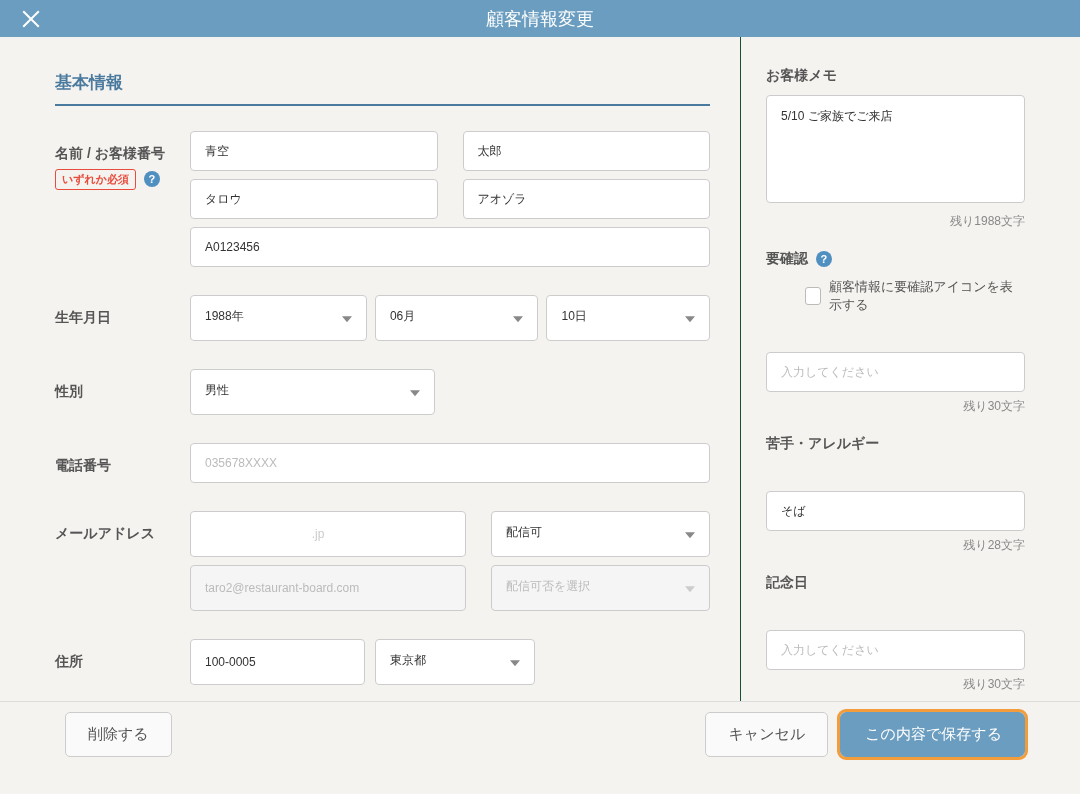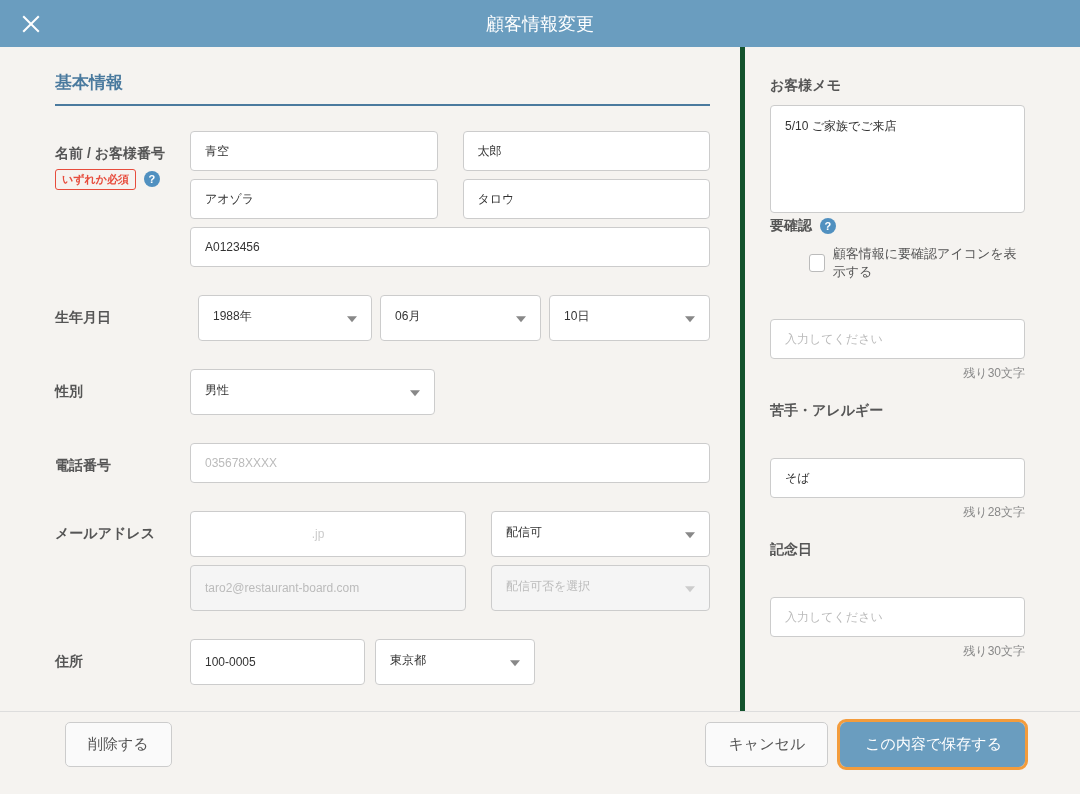--- a/index.html
+++ b/index.html
@@ -1,41 +1,41 @@
 <!DOCTYPE html>
 <html><head>
 <meta charset="utf-8">
 <style>
 * { box-sizing: border-box; margin: 0; padding: 0; }
 body { font-family: -apple-system, "Hiragino Sans", "Hiragino Kaku Gothic ProN", sans-serif; background: #f5f3f0; width: 1080px; height: 794px; overflow: hidden; }
-.header { background: #6a9dbf; height: 47px; display: flex; align-items: center; position: relative; }
+.header { background: #6a9dbf; height: 37px; display: flex; align-items: center; position: relative; }
 .close-icon { position: absolute; left: 20px; width: 22px; height: 22px; cursor: pointer; }
 .close-icon::before, .close-icon::after { content: ""; position: absolute; left: 10px; top: 0; width: 2px; height: 22px; background: #fff; }
 .close-icon::before { transform: rotate(45deg); }
 .close-icon::after { transform: rotate(-45deg); }
 .header-title { flex: 1; text-align: center; color: #fff; font-size: 18px; font-weight: 400; }
 .content { display: flex; height: calc(794px - 55px - 75px); }
-.left-panel { flex: 1; padding: 24px 30px 10px 55px; overflow-y: auto; }
-.right-panel { width: 340px; padding: 30px 55px 10px 25px; border-left: 5px solid #14532d; }
+.left-panel { flex: 1; padding: 34px 30px 10px 55px; overflow-y: auto; }
+.right-panel { width: 340px; padding: 30px 55px 10px 25px; border-left: 1px solid #14532d; }
 .section-title { color: #4a7a9e; font-size: 17px; font-weight: 600; padding-bottom: 10px; border-bottom: 2px solid #4a7a9e; margin-bottom: 25px; }
 .form-row { display: flex; margin-bottom: 28px; align-items: flex-start; }
 .form-label { width: 135px; color: #555; font-size: 14px; font-weight: 600; padding-top: 14px; flex-shrink: 0; }
 .form-fields { flex: 1; display: flex; flex-direction: column; gap: 8px; }
 .field-pair { display: flex; gap: 25px; }
 .field-pair > * { flex: 1; }
 input[type="text"], .select-box, textarea { border: 1px solid #ccc; border-radius: 4px; padding: 12px 14px; font-size: 12px; color: #333; background: #fff; font-family: inherit; }
 input[type="text"]::placeholder, textarea::placeholder { color: #bbb; }
 input.disabled { background: #f5f5f5; color: #bbb; }
 .select-box { position: relative; cursor: pointer; min-height: 46px; }
 .select-box.disabled { background: #f5f5f5; color: #bbb; }
 .select-box::after { content: ""; position: absolute; right: 14px; top: 50%; transform: translateY(-30%); border-left: 5px solid transparent; border-right: 5px solid transparent; border-top: 6px solid #888; }
 .select-box.disabled::after { border-top-color: #ccc; }
 .required-badge { display: inline-block; border: 1px solid #e74c3c; color: #e74c3c; font-size: 11px; padding: 2px 6px; border-radius: 3px; margin-top: 6px; }
 .help-icon { display: inline-flex; width: 16px; height: 16px; background: #5090c0; color: #fff; border-radius: 50%; font-size: 11px; align-items: center; justify-content: center; margin-left: 4px; vertical-align: middle; }
-.date-row { display: flex; gap: 8px; margin-left: 8px; }
+.date-row { display: flex; gap: 8px; }
 .date-row .select-box:nth-child(1) { flex: 1.1; }
 .date-row .select-box:nth-child(2) { flex: 1; }
 .date-row .select-box:nth-child(3) { flex: 1; }
 .addr-row { display: flex; gap: 10px; }
 .addr-row input { flex: 1; max-width: 175px; }
 .addr-row .select-box { flex: 1; max-width: 160px; }
 .right-label { color: #555; font-size: 14px; font-weight: 600; margin-bottom: 10px; }
 .memo-box { width: 100%; height: 108px; resize: none; }
 .char-count { text-align: right; color: #888; font-size: 12px; margin-top: 6px; margin-bottom: 20px; }
 .checkbox-row { display: flex; align-items: center; gap: 8px; margin-bottom: 10px; padding-left: 39px; }
@@ -64,22 +64,22 @@
         <span>名前 / お客様番号</span><br>
         <span class="required-badge">いずれか必須</span>
         <span class="help-icon">?</span>
       </div>
       <div class="form-fields">
         <div class="field-pair">
           <input type="text" value="青空" style="">
           <input type="text" value="太郎" style="">
         </div>
         <div class="field-pair">
+          <input type="text" value="タロウ" style="">
           <input type="text" value="アオゾラ" style="">
-          <input type="text" value="タロウ" style="">
         </div>
         <input type="text" value="A0123456" style="">
       </div>
     </div>
 
     <div class="form-row">
       <div class="form-label">生年月日</div>
       <div class="form-fields">
         <div class="date-row">
           <div class="select-box">1988年</div>
@@ -126,20 +126,21 @@
           <input type="text" value="100-0005" style="">
           <div class="select-box">東京都</div>
         </div>
       </div>
     </div>
   </div>
 
   <div class="right-panel">
     <div class="right-label">お客様メモ</div>
     <textarea class="memo-box" style="">5/10 ご家族でご来店</textarea>
+    <div class="char-count">残り1988文字</div>
 
     <div class="right-label">
       <span>要確認</span>
       <span class="help-icon">?</span>
     </div>
     <div class="checkbox-row">
       <div class="checkbox"></div>
       <div class="checkbox-label">顧客情報に要確認アイコンを表示する</div>
     </div>
     <input type="text" class="small-input" placeholder="入力してください" style="">

